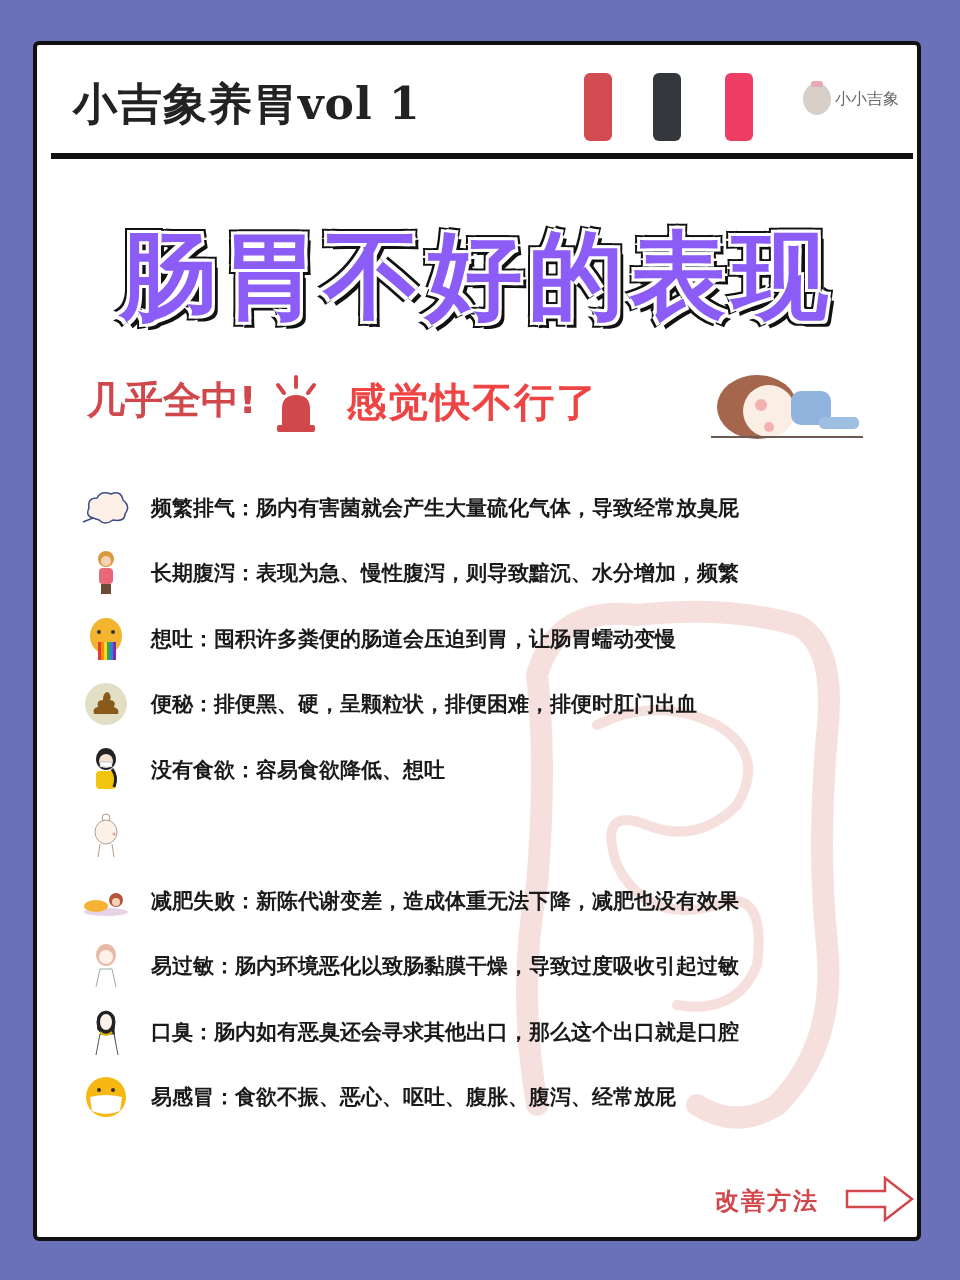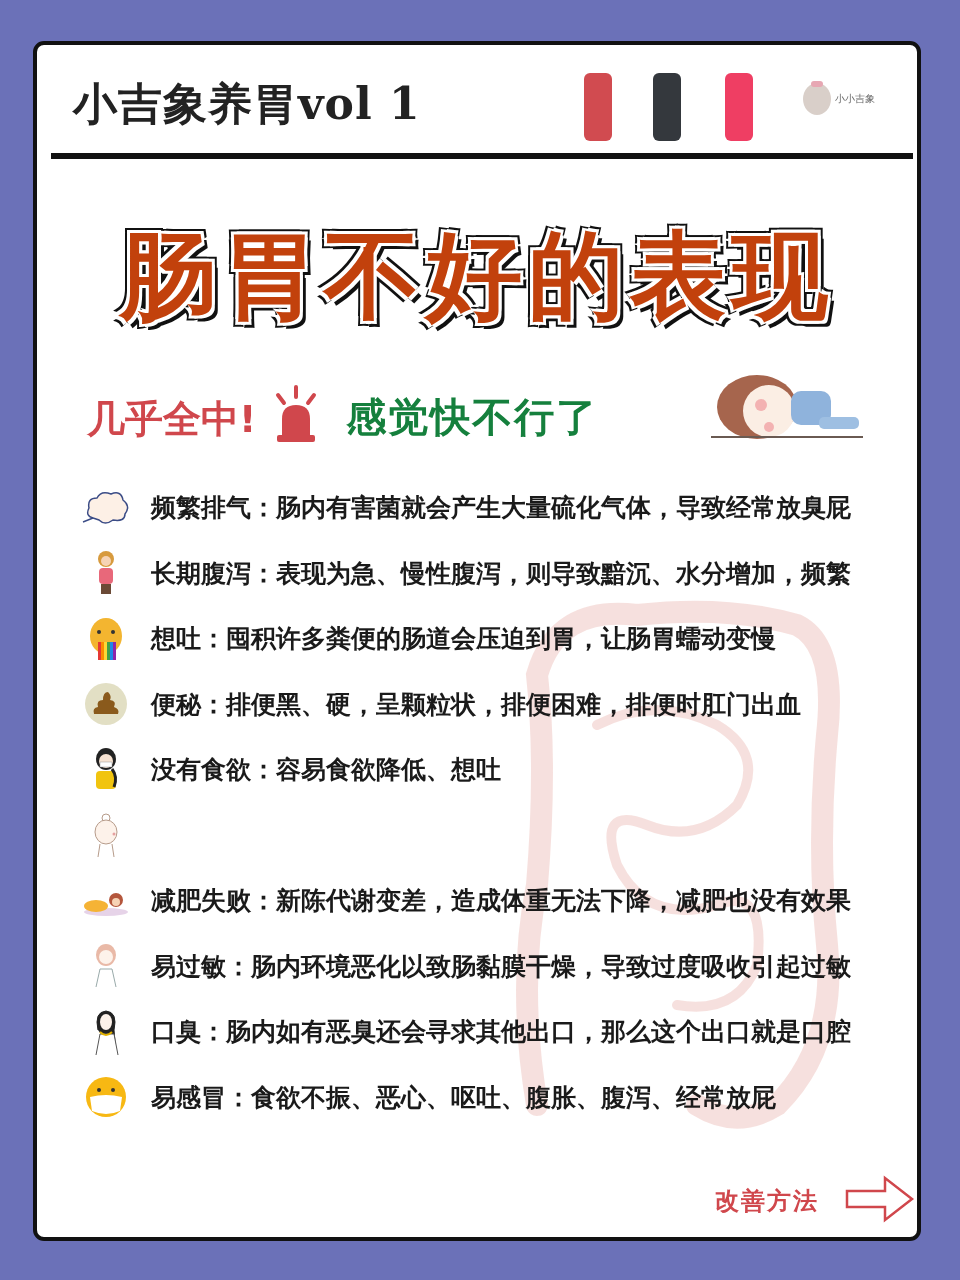--- a/index.html
+++ b/index.html
@@ -1,35 +1,35 @@
 <!DOCTYPE html>
 <html><head>
 <meta charset="utf-8">
 <style>
   html, body { margin:0; padding:0; }
   body { width:960px; height:1280px; background:#6b71b8; position:relative; overflow:hidden; font-family:"DejaVu Sans", sans-serif; }
-  .card { position:absolute; left:33px; top:41px; width:888px; height:1200px; background:#fff; border:4px solid #111; border-radius:11px; box-sizing:border-box; overflow:hidden; }
+  .card { position:absolute; left:33px; top:41px; width:888px; height:1200px; background:#fff; border:4px solid #111; border-radius:6px; box-sizing:border-box; overflow:hidden; }
   .brand-title { position:absolute; left:36px; top:30px; font-family:"DejaVu Serif", serif; font-weight:bold; font-size:44px; color:#222; letter-spacing:1px; }
   .bar { position:absolute; top:28px; width:28px; height:68px; border-radius:6px; }
-  .watermark { position:absolute; left:766px; top:38px; display:flex; align-items:center; font-size:10px; color:#666; }
+  .watermark { position:absolute; left:766px; top:38px; display:flex; align-items:center; font-size:16px; color:#666; }
   .wm-avatar { width:28px; height:32px; border-radius:50%; background:#d9cfc9; margin-right:4px; position:relative; }
   .wm-avatar::after { content:""; position:absolute; left:8px; top:-2px; width:12px; height:6px; background:#e7a7b3; border-radius:3px; }
   .rule { position:absolute; left:14px; top:108px; width:862px; height:6px; background:#111; }
-  .headline { position:absolute; left:0; top:168px; width:100%; text-align:center; font-size:96px; font-weight:900; letter-spacing:6px; color:#c2410c;
+  .headline { position:absolute; left:0; top:168px; width:100%; text-align:center; font-size:96px; font-weight:900; letter-spacing:6px; color:#8b5cf6;
     text-shadow: 0 0 0 #fff, 3px 3px 0 #fff, -3px -3px 0 #fff, 3px -3px 0 #fff, -3px 3px 0 #fff,
     6px 6px 0 #111, -5px -5px 0 #111, 5px -5px 0 #111, -5px 5px 0 #111; font-family:"DejaVu Sans", sans-serif; }
-  .subline { position:absolute; left:50px; top:330px; height:70px; display:flex; align-items:flex-end; }
+  .subline { position:absolute; left:50px; top:330px; height:70px; display:flex; align-items:flex-start; }
   .sub-red { color:#d0474c; font-size:38px; font-weight:bold; }
   .alarm { width:48px; height:60px; position:relative; margin:0 26px 0 16px; }
-  .sub-black { color:#15803d; font-size:40px; font-weight:bold; letter-spacing:2px; }
+  .sub-black { color:#ef4444; font-size:40px; font-weight:bold; letter-spacing:2px; }
   .girl { position:absolute; left:670px; top:322px; width:160px; height:72px; }
   .list { position:absolute; left:44px; top:430px; width:800px; }
   .row { height:65.5px; display:flex; align-items:center; }
   .ico { width:50px; height:46px; display:flex; align-items:center; justify-content:center; margin-right:20px; }
-  .txt { font-size:25px; font-weight:bold; color:#1a1a1a; white-space:nowrap; }
+  .txt { font-size:21px; font-weight:bold; color:#1a1a1a; white-space:nowrap; }
   .footer-link { position:absolute; left:654px; top:1130px; display:flex; align-items:center;margin-left:24px; }
   .footer-text { font-size:24px; font-weight:900; color:#d0474c; letter-spacing:2px; margin-right:26px; }
   .intestine { position:absolute; left:460px; top:540px; width:360px; height:560px; opacity:0.35; }
 </style>
 </head>
 <body>
 
 <div class="card">
 
   <div class="brand-title">小吉象养胃vol 1</div>

